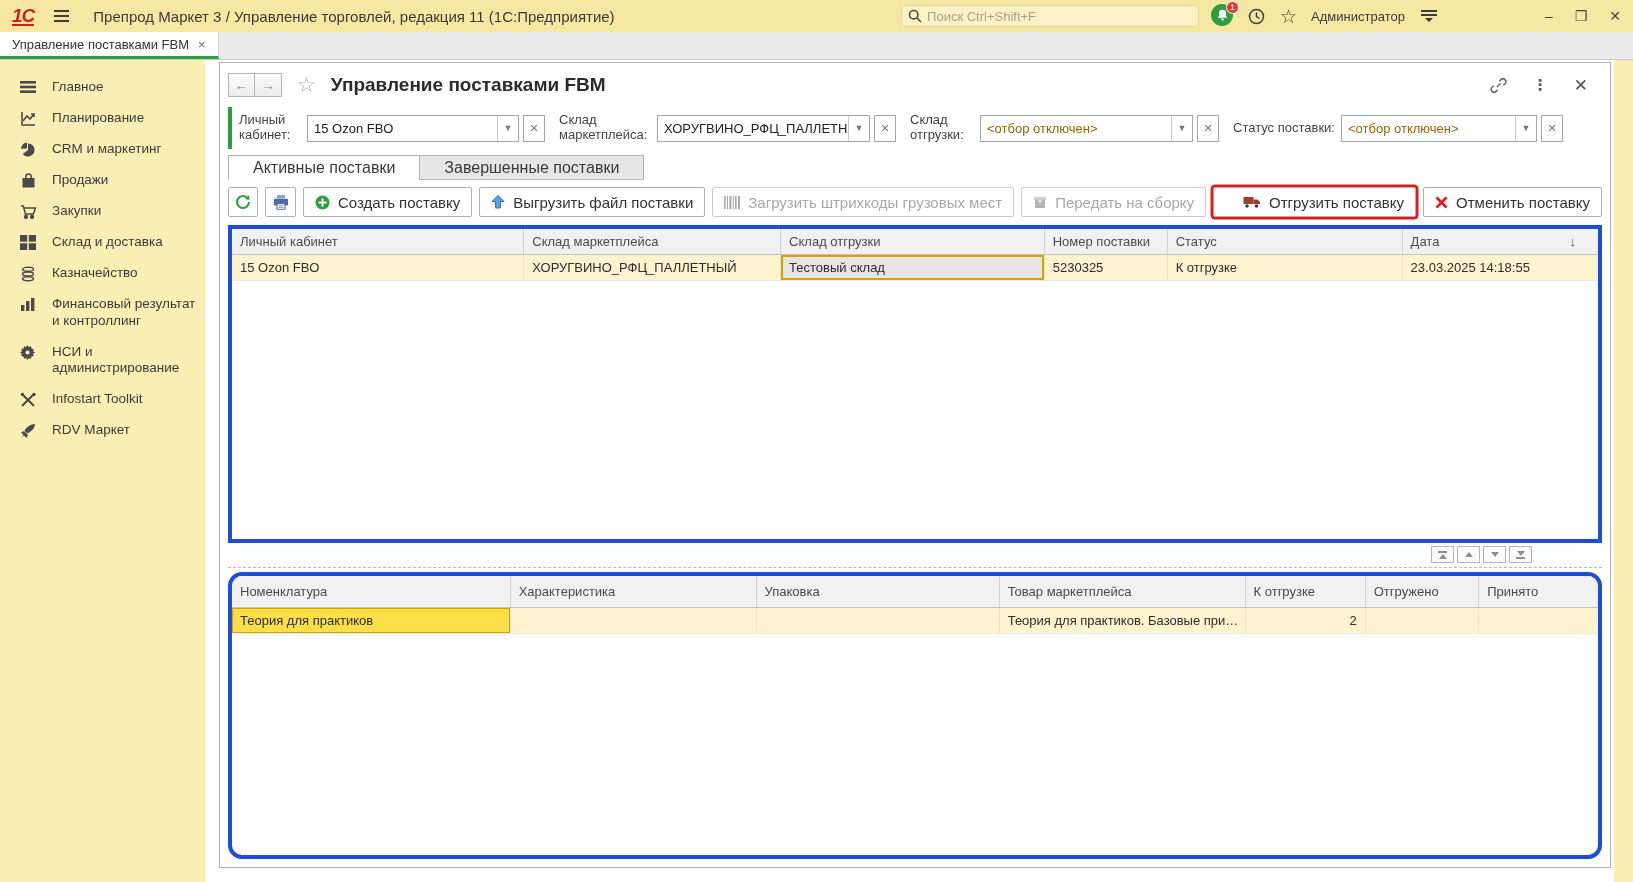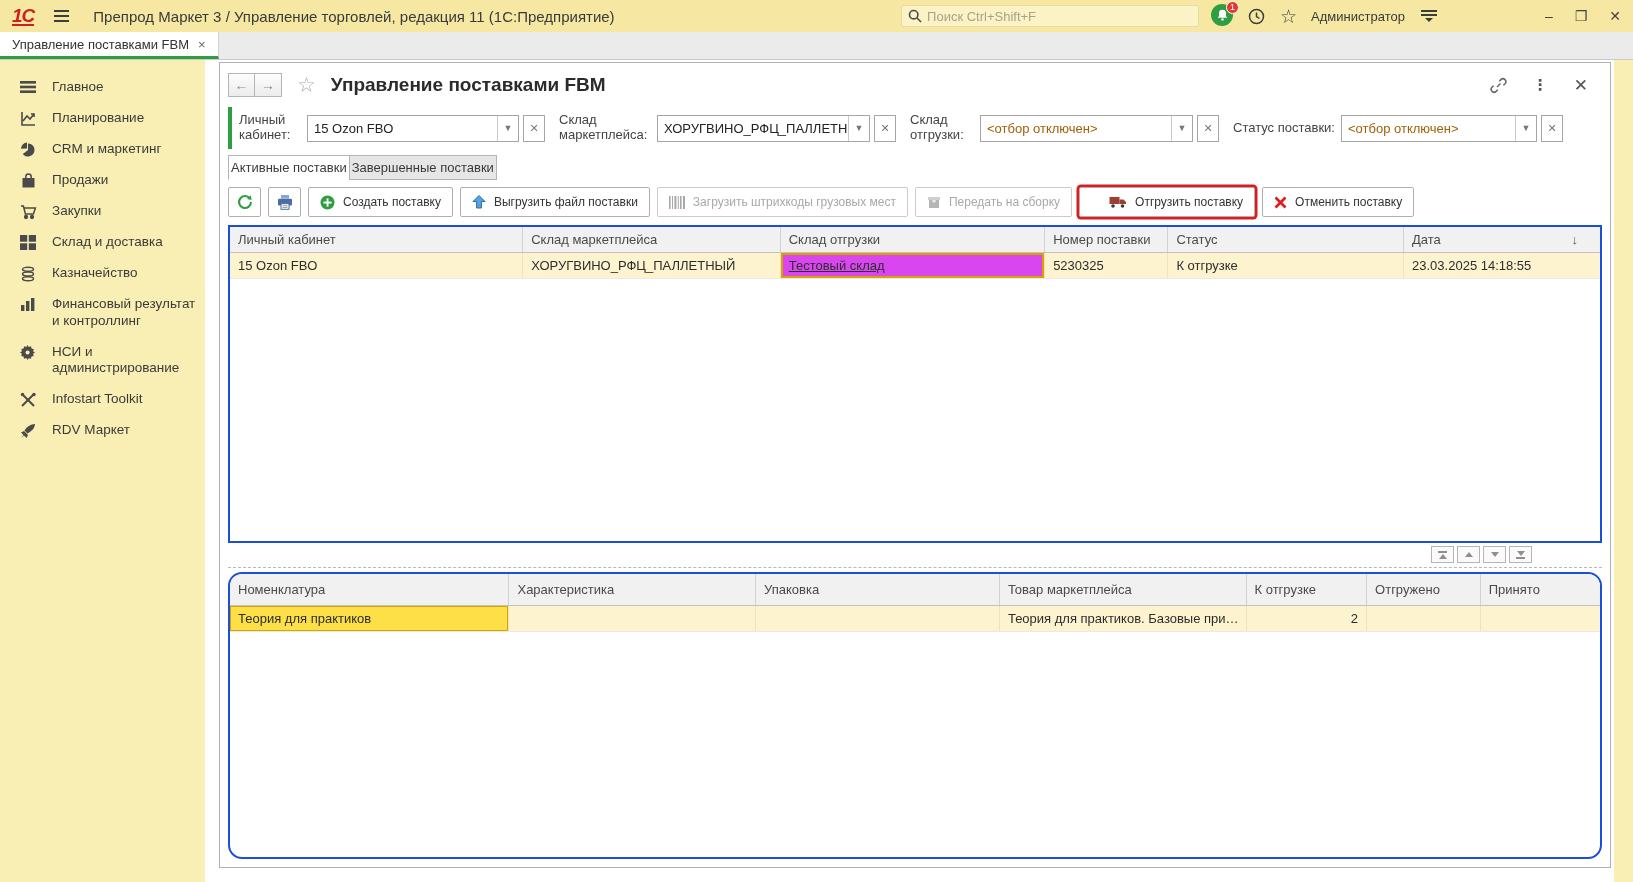--- a/index.html
+++ b/index.html
@@ -61,43 +61,43 @@
   .flabel { color:#444; line-height:1.15; margin-right:6px; }
   .combo { height:27px; border:1px solid #a6a6a6; background:#fff; display:flex; align-items:center; overflow:hidden; }
   .combo .val { flex:1; padding:0 6px; white-space:nowrap; overflow:hidden; color:#222; }
   .combo .val.ph { color:#a16207; }
   .combo .dd { width:21px; align-self:stretch; border-left:1px solid #c9c9c9; display:flex; align-items:center; justify-content:center; color:#777; font-size:9px; cursor:pointer; background:#fff; }
   .clearbtn { width:22px; height:27px; border:1px solid #a6a6a6; background:#fff; color:#777; font-size:11px; display:flex; align-items:center; justify-content:center; margin-left:4px; cursor:pointer; }
   .fgap { width:14px; flex:0 0 14px; }
 
   
   .vtabs { display:flex; height:25px; flex:0 0 25px; margin-top:2px; }
-  .vtab { padding:0 2px; display:flex; align-items:center; font-size:13px; color:#3a3a3a; border:1px solid #b3b3b3; cursor:pointer; }
+  .vtab { padding:0 24px; display:flex; align-items:center; font-size:16px; color:#3a3a3a; border:1px solid #b3b3b3; cursor:pointer; }
   .vtab.active { background:#fff; border-bottom:1px solid #fff; }
   .vtab.inactive { background:#e6e6e6; margin-left:-1px; }
 
   
   .toolbar { display:flex; align-items:stretch; height:30px; flex:0 0 30px; margin-top:7px; gap:7px; }
-  .tbtn { display:flex; align-items:center; gap:8px; padding:0 11px; border:1px solid #b0b0b0; border-radius:2px; background:#fff; font-size:12px; color:#333; cursor:pointer; white-space:nowrap; }
+  .tbtn { display:flex; align-items:center; gap:8px; padding:0 11px; border:1px solid #b0b0b0; border-radius:2px; background:#fff; font-size:15px; color:#333; cursor:pointer; white-space:nowrap; }
   .tbtn.icononly { width:33px; justify-content:center; padding:0; }
   .tbtn.disabled { color:#a8a8a8; border-color:#cbcbcb; cursor:default; }
   .tbtn.hl { box-shadow:0 0 0 2.5px #e01b1b;padding-left:29px; }
 
   
-  .gridtbl { border:2px solid #1d4ed8; background:#fff; display:flex; flex-direction:column; overflow:hidden; }
+  .gridtbl { border:4px solid #1d4ed8; background:#fff; display:flex; flex-direction:column; overflow:hidden; }
   .tbl-top { margin-top:8px; height:318px; flex:0 0 318px; }
   .tbl-bottom { margin-top:4px; flex:1; margin-bottom:8px; min-height:0;border-radius:14px; }
   .thead { display:flex; background:#f1f1f1; border-bottom:1px solid #c2c2c2; flex:0 0 auto; }
   .th { font-size:13px; color:#4a4a4a; padding:5px 8px; border-right:1px solid #d2d2d2; display:flex; align-items:center; overflow:hidden; white-space:nowrap; }
   .th:last-child { border-right:none; }
   .thead.tall .th { padding:8px 8px; }
   .trow { display:flex; background:#fdf3cf; border-bottom:1px solid #e9e9e9; flex:0 0 auto; }
   .td { font-size:13px; color:#2d2d2d; padding:5px 8px; border-right:1px solid #efe3ba; white-space:nowrap; overflow:hidden; display:flex; align-items:center; }
   .td:last-child { border-right:none; }
-  .td.sel { background:#d946ef; box-shadow:inset 0 0 0 2px #d7a300;text-decoration:underline; }
+  .td.sel { background:#e5e5e5; box-shadow:inset 0 0 0 2px #d7a300; }
   .td.selthin { background:#fde047; box-shadow:inset 0 0 0 1px #d7a300; }
   .td.num { justify-content:flex-end; }
   .sortarrow { margin-left:auto; color:#555; padding-right:14px; font-size:13px; }
 
   
   .u0{flex:0 0 21.4%;} .u1{flex:0 0 18.8%;} .u2{flex:0 0 19.3%;} .u3{flex:0 0 9%;} .u4{flex:0 0 17.2%;} .u5{flex:1;}
   
   .l0{flex:0 0 20.4%;} .l1{flex:0 0 18%;} .l2{flex:0 0 17.8%;} .l3{flex:0 0 18%;} .l4{flex:0 0 8.8%;} .l5{flex:0 0 8.3%;} .l6{flex:1;}
 
   

